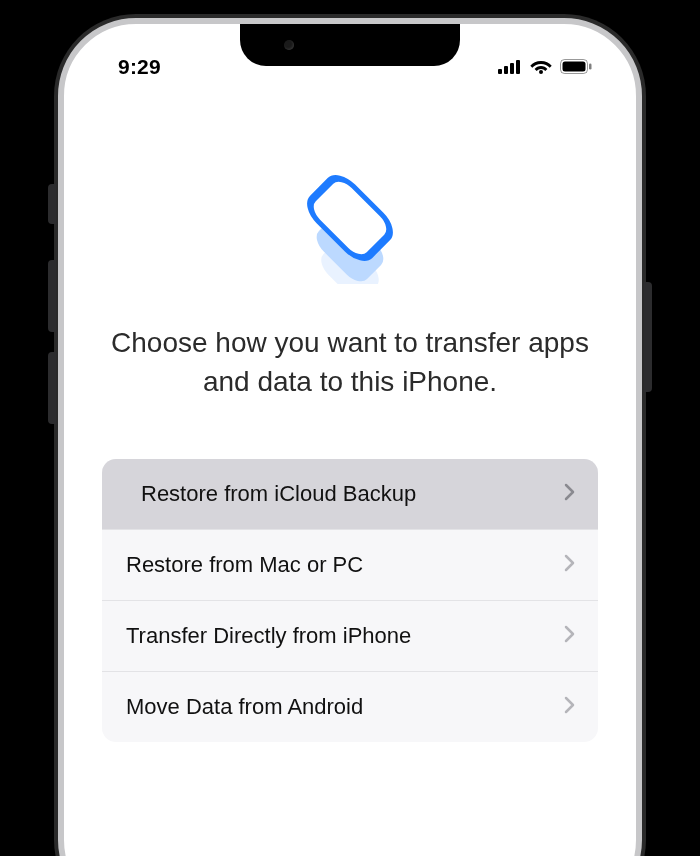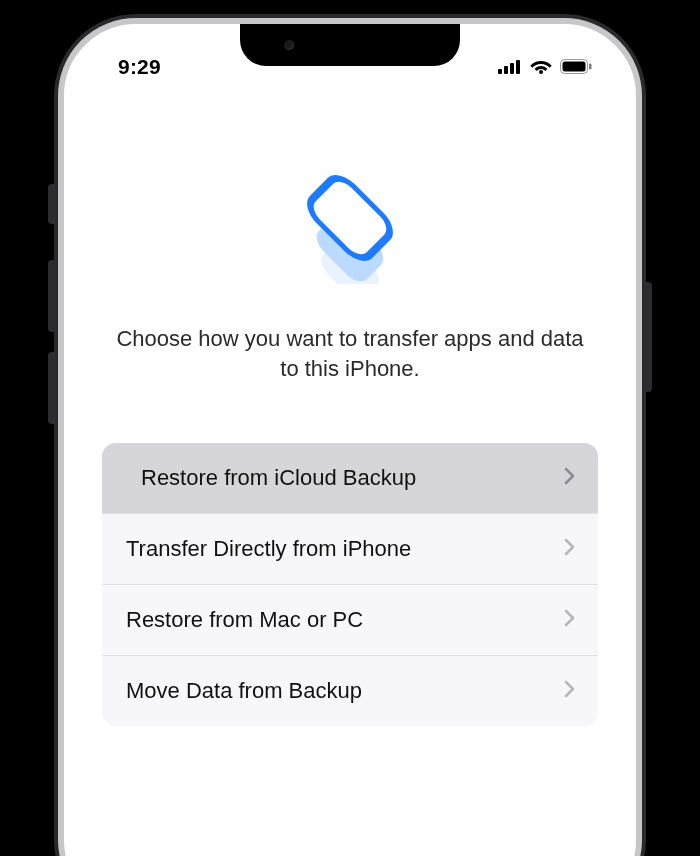--- a/index.html
+++ b/index.html
@@ -73,21 +73,21 @@
   .hero-icon { display:flex; justify-content:center; margin: 24px 0 40px 0; }
 
   .title {
     font-size: 44px;
     font-weight: 700;
     letter-spacing: -0.5px;
     color: #111;
   }
   .subtitle {
     margin-top: 20px;
-    font-size: 22px;
+    font-size: 28px;
     line-height: 1.38;
     color: #2b2b2b;
     padding: 0 8px;
   }
 
   .options {
     margin: 58px 0 0 0;
     border-radius: 14px;
     overflow: hidden;
     background: #f7f7f9;
@@ -174,39 +174,39 @@
         <div class="option-row selected">
           <span>Restore from iCloud Backup</span>
           <span class="chevron">
             <svg width="12" height="18" viewBox="0 0 12 18">
                 <path d="M2 2l7 7-7 7" stroke="currentColor" stroke-width="2.5" fill="none" stroke-linecap="round" stroke-linejoin="round"></path>
               </svg>
           </span>
         </div>
 
         <div class="option-row">
+          <span>Restore from Mac or PC</span>
+          <span class="chevron">
+            <svg width="12" height="18" viewBox="0 0 12 18">
+                <path d="M2 2l7 7-7 7" stroke="currentColor" stroke-width="2.5" fill="none" stroke-linecap="round" stroke-linejoin="round"></path>
+              </svg>
+          </span>
+        </div>
+
+        <div class="option-row">
           <span>Transfer Directly from iPhone</span>
           <span class="chevron">
             <svg width="12" height="18" viewBox="0 0 12 18">
                 <path d="M2 2l7 7-7 7" stroke="currentColor" stroke-width="2.5" fill="none" stroke-linecap="round" stroke-linejoin="round"></path>
               </svg>
           </span>
         </div>
 
         <div class="option-row">
-          <span>Restore from Mac or PC</span>
-          <span class="chevron">
-            <svg width="12" height="18" viewBox="0 0 12 18">
-                <path d="M2 2l7 7-7 7" stroke="currentColor" stroke-width="2.5" fill="none" stroke-linecap="round" stroke-linejoin="round"></path>
-              </svg>
-          </span>
-        </div>
-
-        <div class="option-row">
-          <span>Move Data from Backup</span>
+          <span>Move Data from Android</span>
           <span class="chevron">
             <svg width="12" height="18" viewBox="0 0 12 18">
                 <path d="M2 2l7 7-7 7" stroke="currentColor" stroke-width="2.5" fill="none" stroke-linecap="round" stroke-linejoin="round"></path>
               </svg>
           </span>
         </div>
 
       </div>
     </div>
 

